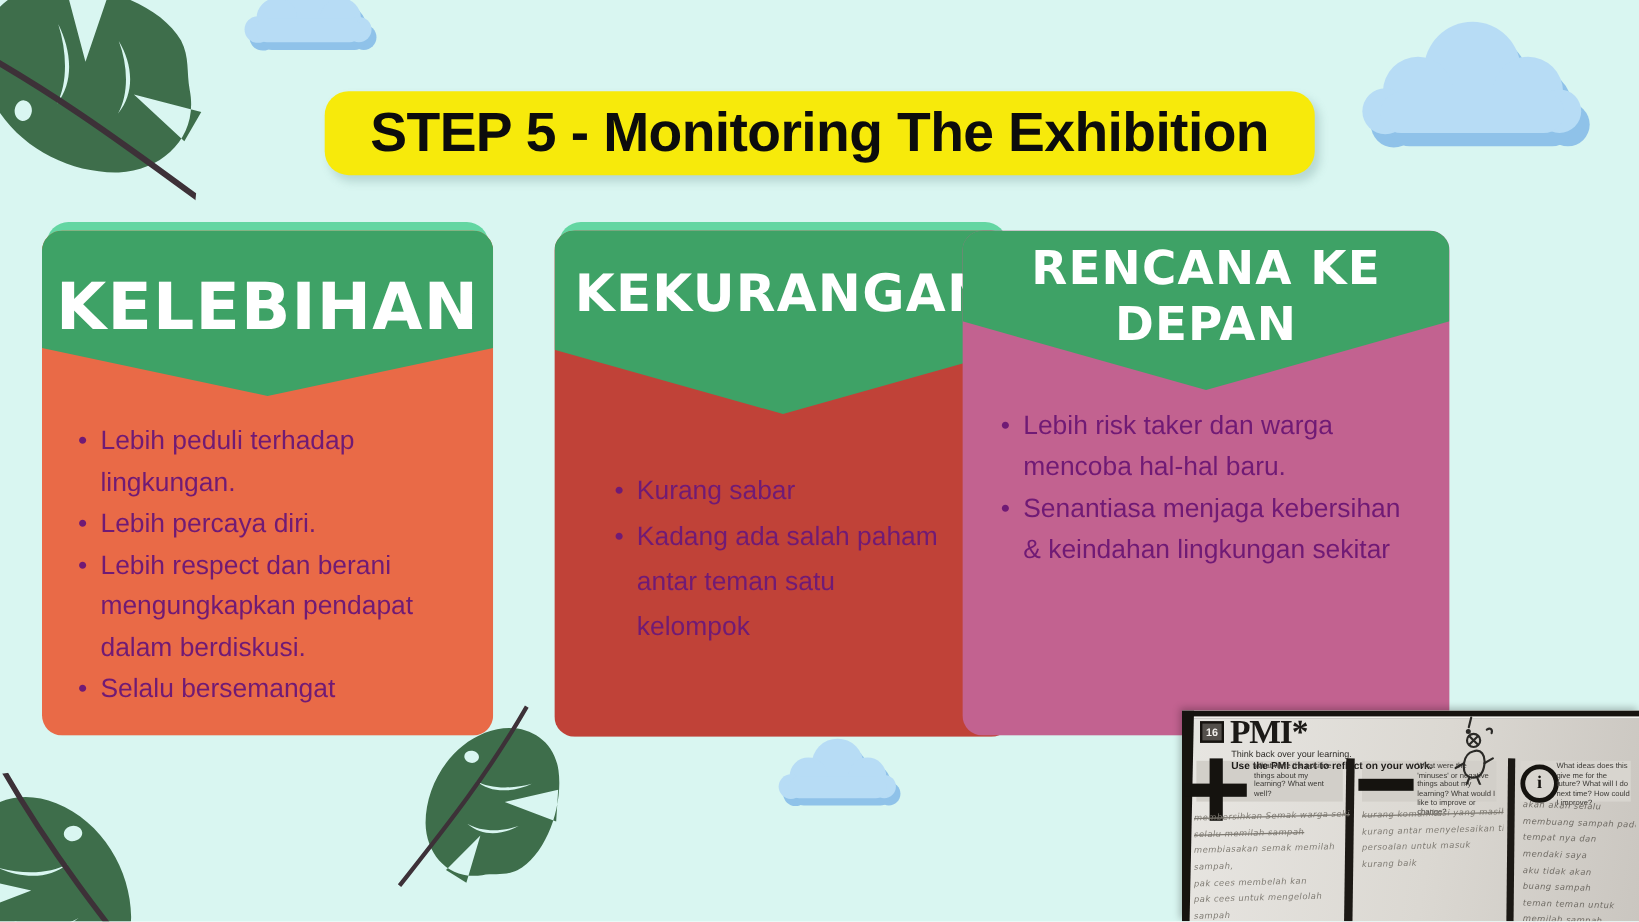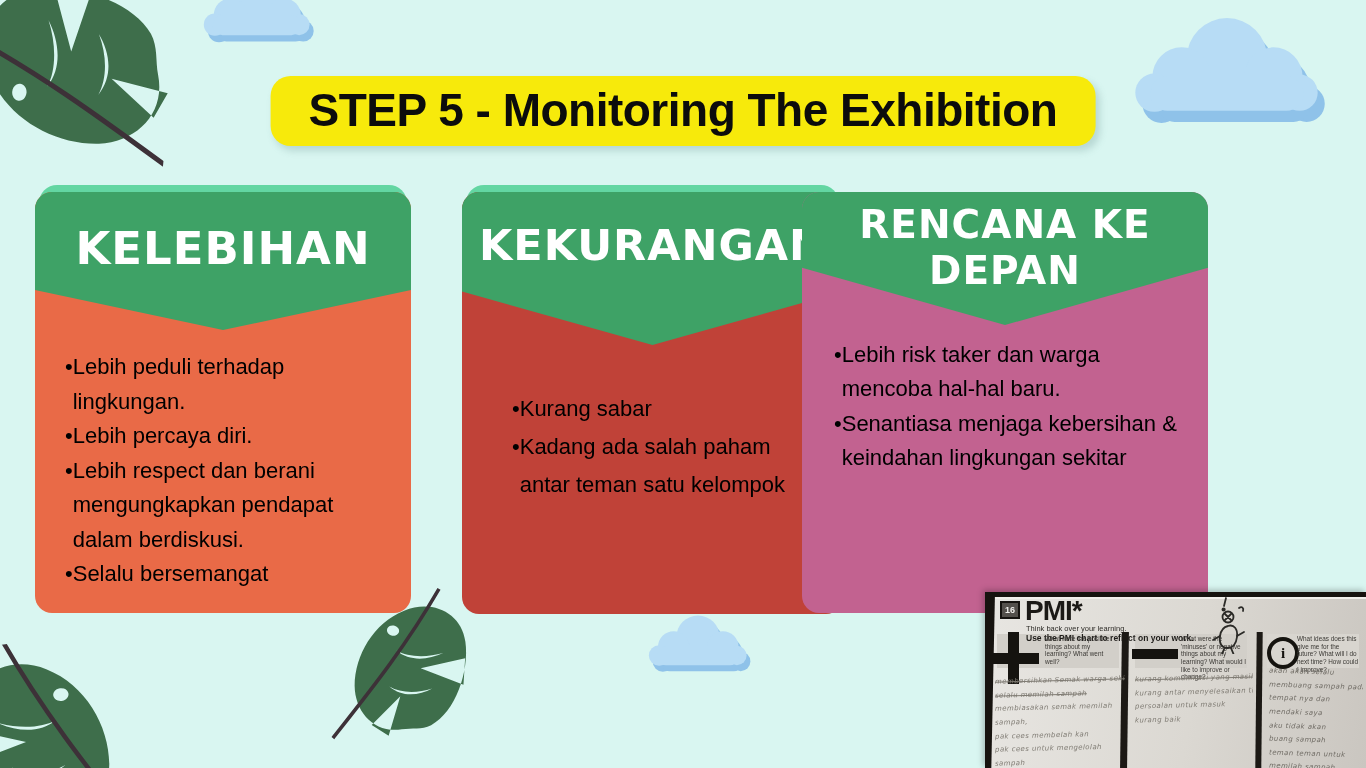--- a/index.html
+++ b/index.html
@@ -35,45 +35,45 @@
   .card-1 .card-body{background:#E96A47;}
   .card-2 .card-body{background:#C04238;}
   .card-3 .card-body{background:#C26290;}
   .card-body{position:absolute;inset:0;}
   .card-header{position:absolute;left:0;right:0;top:0;background:#3EA266;display:flex;
     align-items:flex-start;justify-content:center;text-align:center;}
   .card-1 .card-header{height:138px;clip-path:polygon(0 0,100% 0,100% 71%,50% 100%,0 71%);}
   .card-2 .card-header{height:153px;clip-path:polygon(0 0,100% 0,100% 65%,50% 100%,0 65%);}
   .card-3 .card-header{height:133px;clip-path:polygon(0 0,100% 0,100% 57%,50% 100%,0 57%);}
   .card-header h2{margin:0;color:#ffffff;font-family:"DejaVu Sans",sans-serif;font-weight:bold;letter-spacing:1px;}
-  .card-1 .card-header h2{font-size:45px;padding-top:30px;}
+  .card-1 .card-header h2{font-size:54px;padding-top:16px;margin-top:16px;}
   .card-2 .card-header h2{font-size:43px;padding-top:28px;}
   .card-3 .card-header h2{font-size:39px;line-height:1.18;padding-top:10px;}
 
   .card-content{position:absolute;left:0;right:0;}
   .card-1 .card-content{top:158px;padding:0 34px 0 30px;}
   .card-2 .card-content{top:198px;padding:0 54px 0 50px;}
   .card-3 .card-content{top:146px;padding:0 24px 0 32px;}
   ul.bullets{margin:0;padding:0;list-style:none;}
-  ul.bullets li{display:flex;color:#000000;font-size:22px;}
+  ul.bullets li{display:flex;gap:11px;color:#701a75;font-size:22px;}
   .card-1 ul.bullets li{line-height:1.57;}
   .card-2 ul.bullets li{line-height:1.72;}
   .card-3 ul.bullets li{line-height:1.56;}
   ul.bullets .dot::before{content:"\2022";}
   ul.bullets .dot{flex:0 0 auto;font-size:22px;}
 
   
   .photo{position:absolute;z-index:5;left:985px;top:592px;width:381px;height:176px;
     background:linear-gradient(100deg,#e8e6e2 0%,#dbd8d2 55%,#cac6c0 100%);
     overflow:hidden;box-shadow:-2px -2px 6px rgba(0,0,0,.25);}
   .photo-border-left{position:absolute;left:0;top:0;bottom:0;width:10px;background:#16130f;transform:skewX(-1.2deg);transform-origin:top;}
   .photo-border-top{position:absolute;left:0;top:0;right:0;height:5px;background:#16130f;border-bottom:2px solid #f1efeb;}
   .ws-number{position:absolute;left:15px;top:9px;width:16px;height:14px;background:#54504b;border:2px solid #16130f;
     color:#f0eeea;font-size:9px;font-weight:bold;display:flex;align-items:center;justify-content:center;}
-  .ws-title{position:absolute;left:40px;top:3px;font-family:Liberation Sans, sans-serif;font-weight:bold;
+  .ws-title{position:absolute;left:40px;top:3px;font-family:Liberation Serif, serif;font-weight:bold;
     font-size:28px;letter-spacing:-1px;color:#1b1916;}
   .ws-sub1{position:absolute;left:41px;top:32px;font-size:7.5px;color:#2f2d29;}
   .ws-sub2{position:absolute;left:41px;top:41px;font-size:8.5px;font-weight:bold;color:#1e1c19;}
   .band{position:absolute;background:#d2cfc9;}
   .band-1{left:12px;top:42px;width:122px;height:34px;}
   .band-2{left:150px;top:42px;width:112px;height:34px;}
   .band-3{left:282px;top:42px;width:92px;height:34px;background:#d8d5cf;}
   .vbar{position:absolute;top:40px;bottom:0;background:#1c1915;}
   .vbar-1{left:136px;width:7px;transform:rotate(.8deg);}
   .vbar-2{left:271px;width:6px;transform:rotate(.6deg);}

